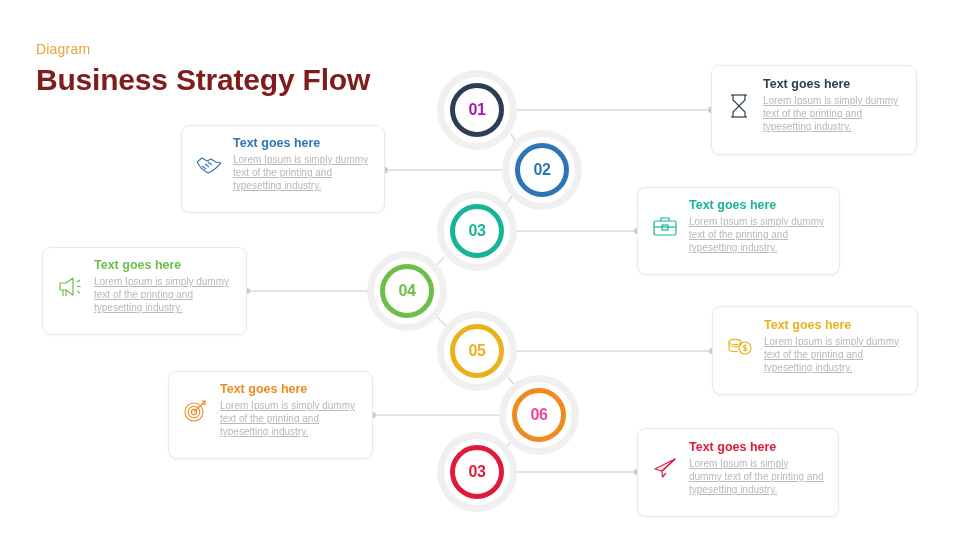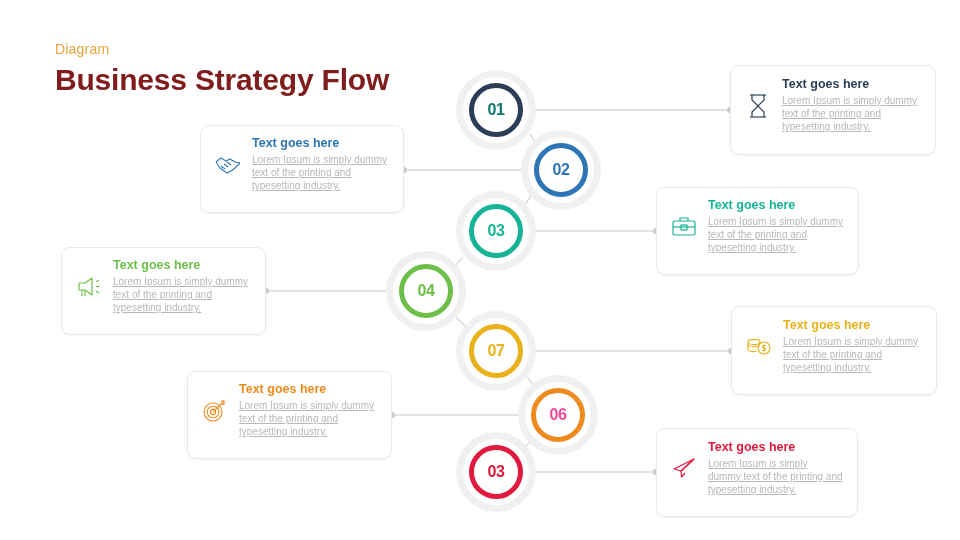--- a/index.html
+++ b/index.html
@@ -12,21 +12,20 @@
     background: #ffffff;
     font-family: "Liberation Sans", sans-serif;
     overflow: hidden;
     position: relative;
   }
   .slide {
     position: relative;
     width: 802px;
     height: 540px;
     background: #ffffff;
-    margin-left: 19px;
   }
 
   
   .header {
     position: absolute;
     left: 36px;
     top: 42px;
   }
   .eyebrow {
     font-size: 14px;
@@ -161,21 +160,21 @@
       <circle cx="637" cy="231" r="3"></circle>
       <circle cx="247" cy="291" r="3"></circle>
       <circle cx="712" cy="351" r="3"></circle>
       <circle cx="373" cy="415" r="3"></circle>
       <circle cx="637" cy="472" r="3"></circle>
     </g>
   </svg>
 
   <div class="node" style="left:444px; top:77px;">
     <div class="ring" style="border-color:#2C3E56;">
-      <span class="num" style="color:#0f766e;">01</span>
+      <span class="num" style="color:#a21caf;">01</span>
     </div>
   </div>
 
   <div class="node" style="left:509px; top:137px;">
     <div class="ring" style="border-color:#2E75B6;">
       <span class="num" style="color:#2E75B6;">02</span>
     </div>
   </div>
 
   <div class="node" style="left:444px; top:198px;">
@@ -185,21 +184,21 @@
   </div>
 
   <div class="node" style="left:374px; top:258px;">
     <div class="ring" style="border-color:#6EBE4A;">
       <span class="num" style="color:#6EBE4A;">04</span>
     </div>
   </div>
 
   <div class="node" style="left:444px; top:318px;">
     <div class="ring" style="border-color:#E9B11A;">
-      <span class="num" style="color:#E9B11A;">07</span>
+      <span class="num" style="color:#E9B11A;">05</span>
     </div>
   </div>
 
   <div class="node" style="left:506px; top:382px;">
     <div class="ring" style="border-color:#EE8A1E;">
       <span class="num" style="color:#ec4899;">06</span>
     </div>
   </div>
 
   <div class="node" style="left:444px; top:439px;">

